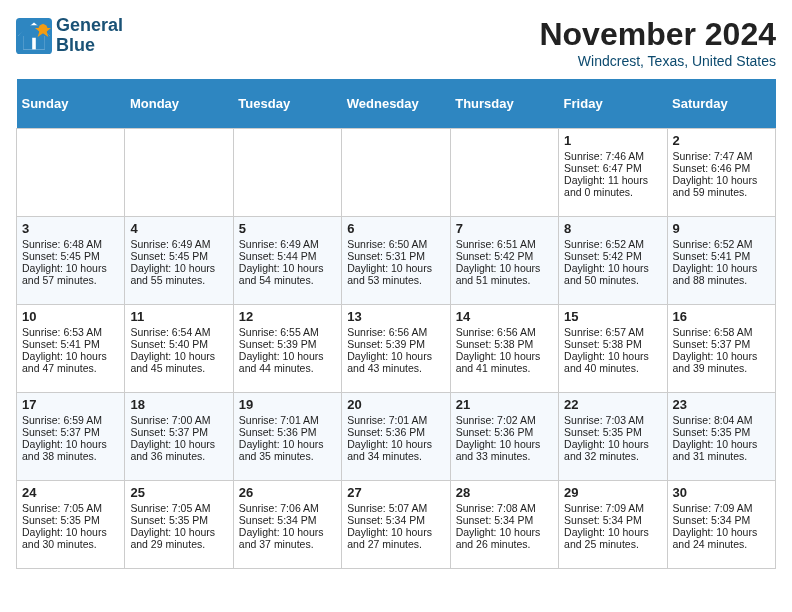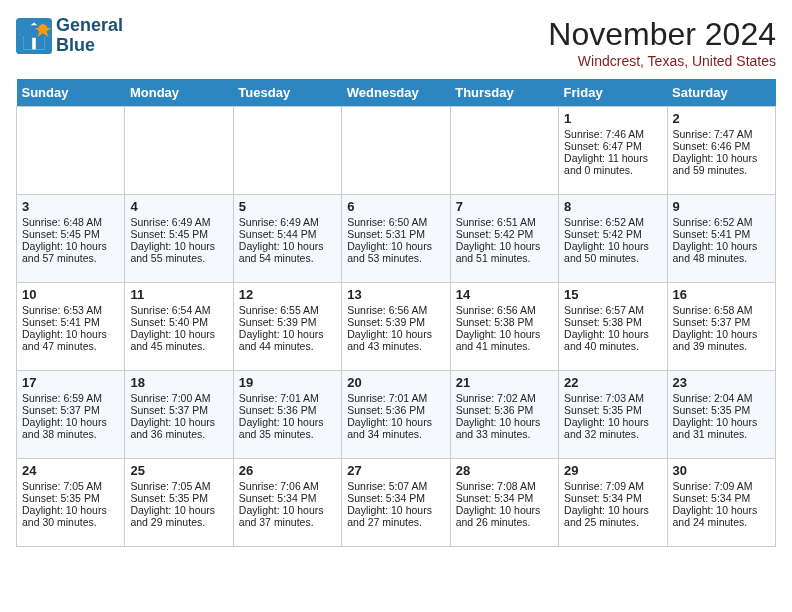--- a/index.html
+++ b/index.html
@@ -31,37 +31,37 @@
     .logo-icon {
       width: 36px;
       height: 36px;
       margin-right: 4px;
     }
     .title-block {
       text-align: right;
     }
     .month-title {
       font-size: 32px;
-      font-weight: normal;
+      font-weight: bold;
       color: #222;
     }
     .location {
       font-size: 14px;
-      color: #7f1d1d;
+      color: #0c4a6e;
     }
     table {
       width: 100%;
       border-collapse: collapse;
       table-layout: fixed;
     }
     th {
       background: #2e86c1;
       color: #fff;
       text-align: left;
-      padding: 6px 5px;
+      padding: 17px 5px;
       font-size: 13px;
       font-weight: bold;
     }
     td {
       border: 1px solid #ccc;
       vertical-align: top;
       padding: 4px 5px;
       font-size: 10.5px;
       color: #222;
       height: 88px;
@@ -181,21 +181,21 @@
           <div>Sunrise: 6:52 AM</div>
           <div>Sunset: 5:42 PM</div>
           <div>Daylight: 10 hours</div>
           <div>and 50 minutes.</div>
         </td>
         <td>
           <span class="day-num">9</span>
           <div>Sunrise: 6:52 AM</div>
           <div>Sunset: 5:41 PM</div>
           <div>Daylight: 10 hours</div>
-          <div>and 48 minutes.</div>
+          <div>and 88 minutes.</div>
         </td>
       </tr>
       <tr>
         <td>
           <span class="day-num">10</span>
           <div>Sunrise: 6:53 AM</div>
           <div>Sunset: 5:41 PM</div>
           <div>Daylight: 10 hours</div>
           <div>and 47 minutes.</div>
         </td>
@@ -280,21 +280,21 @@
         </td>
         <td>
           <span class="day-num">22</span>
           <div>Sunrise: 7:03 AM</div>
           <div>Sunset: 5:35 PM</div>
           <div>Daylight: 10 hours</div>
           <div>and 32 minutes.</div>
         </td>
         <td>
           <span class="day-num">23</span>
-          <div>Sunrise: 2:04 AM</div>
+          <div>Sunrise: 8:04 AM</div>
           <div>Sunset: 5:35 PM</div>
           <div>Daylight: 10 hours</div>
           <div>and 31 minutes.</div>
         </td>
       </tr>
       <tr>
         <td>
           <span class="day-num">24</span>
           <div>Sunrise: 7:05 AM</div>
           <div>Sunset: 5:35 PM</div>

